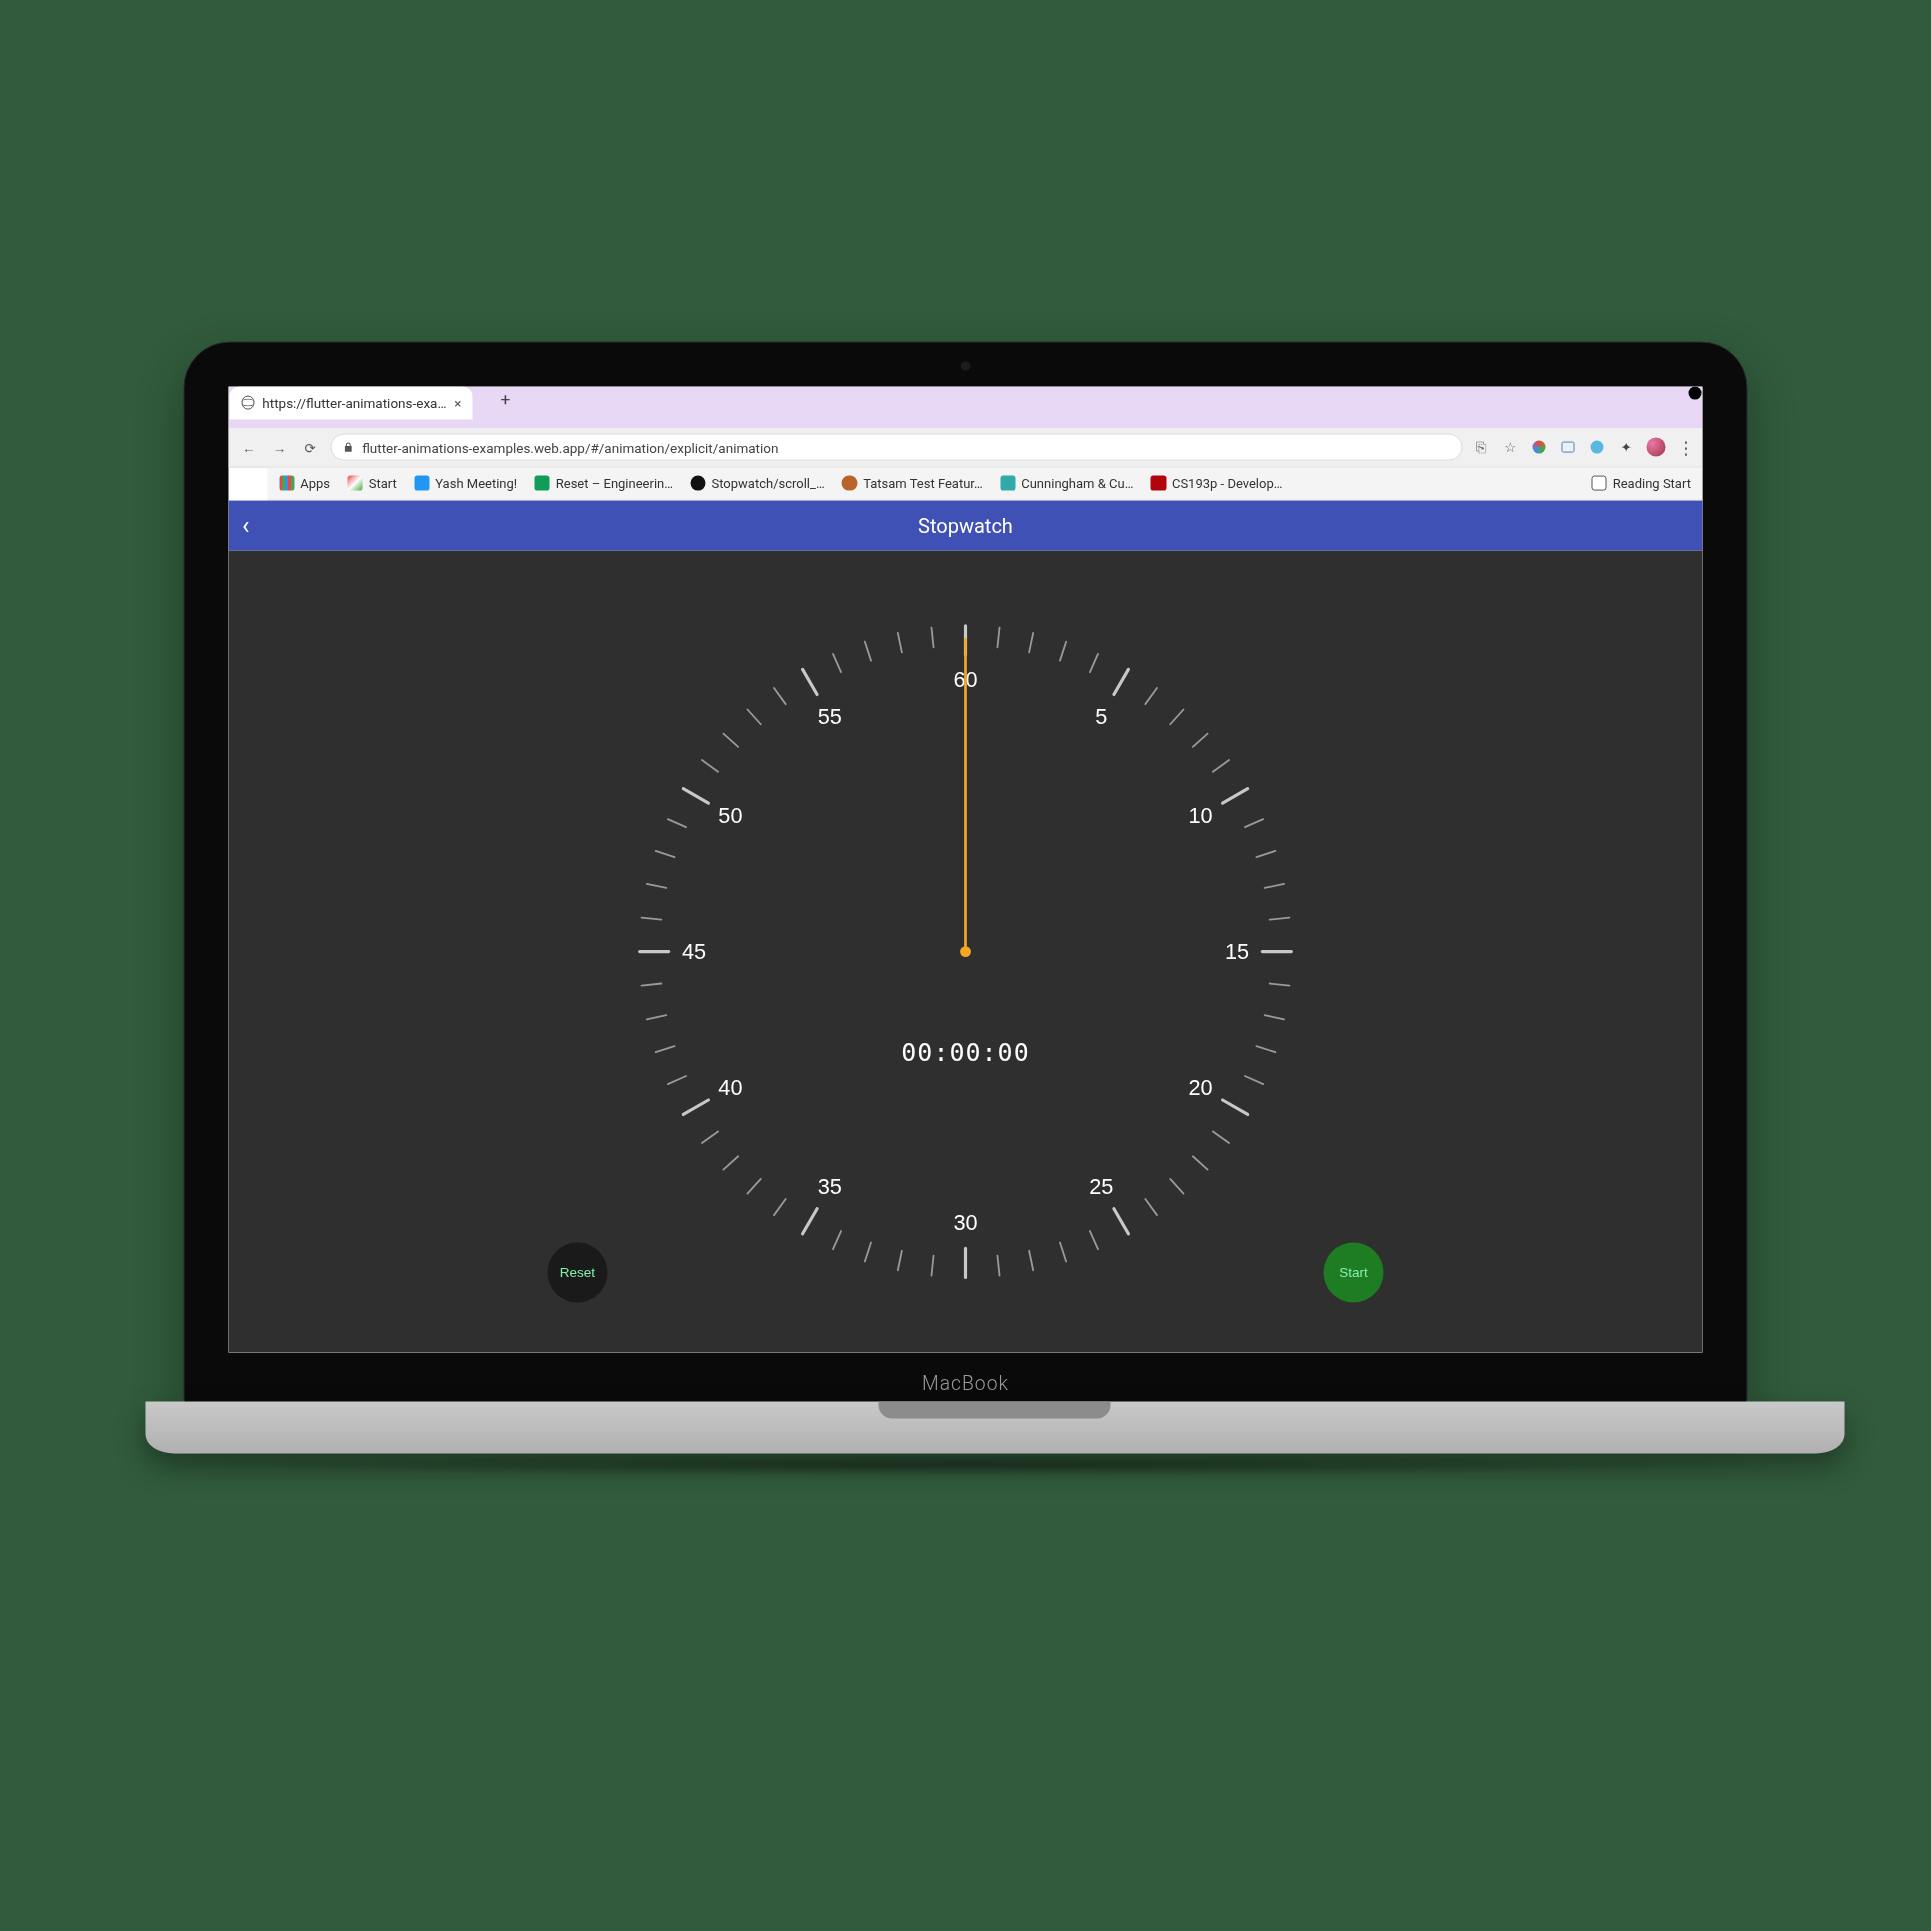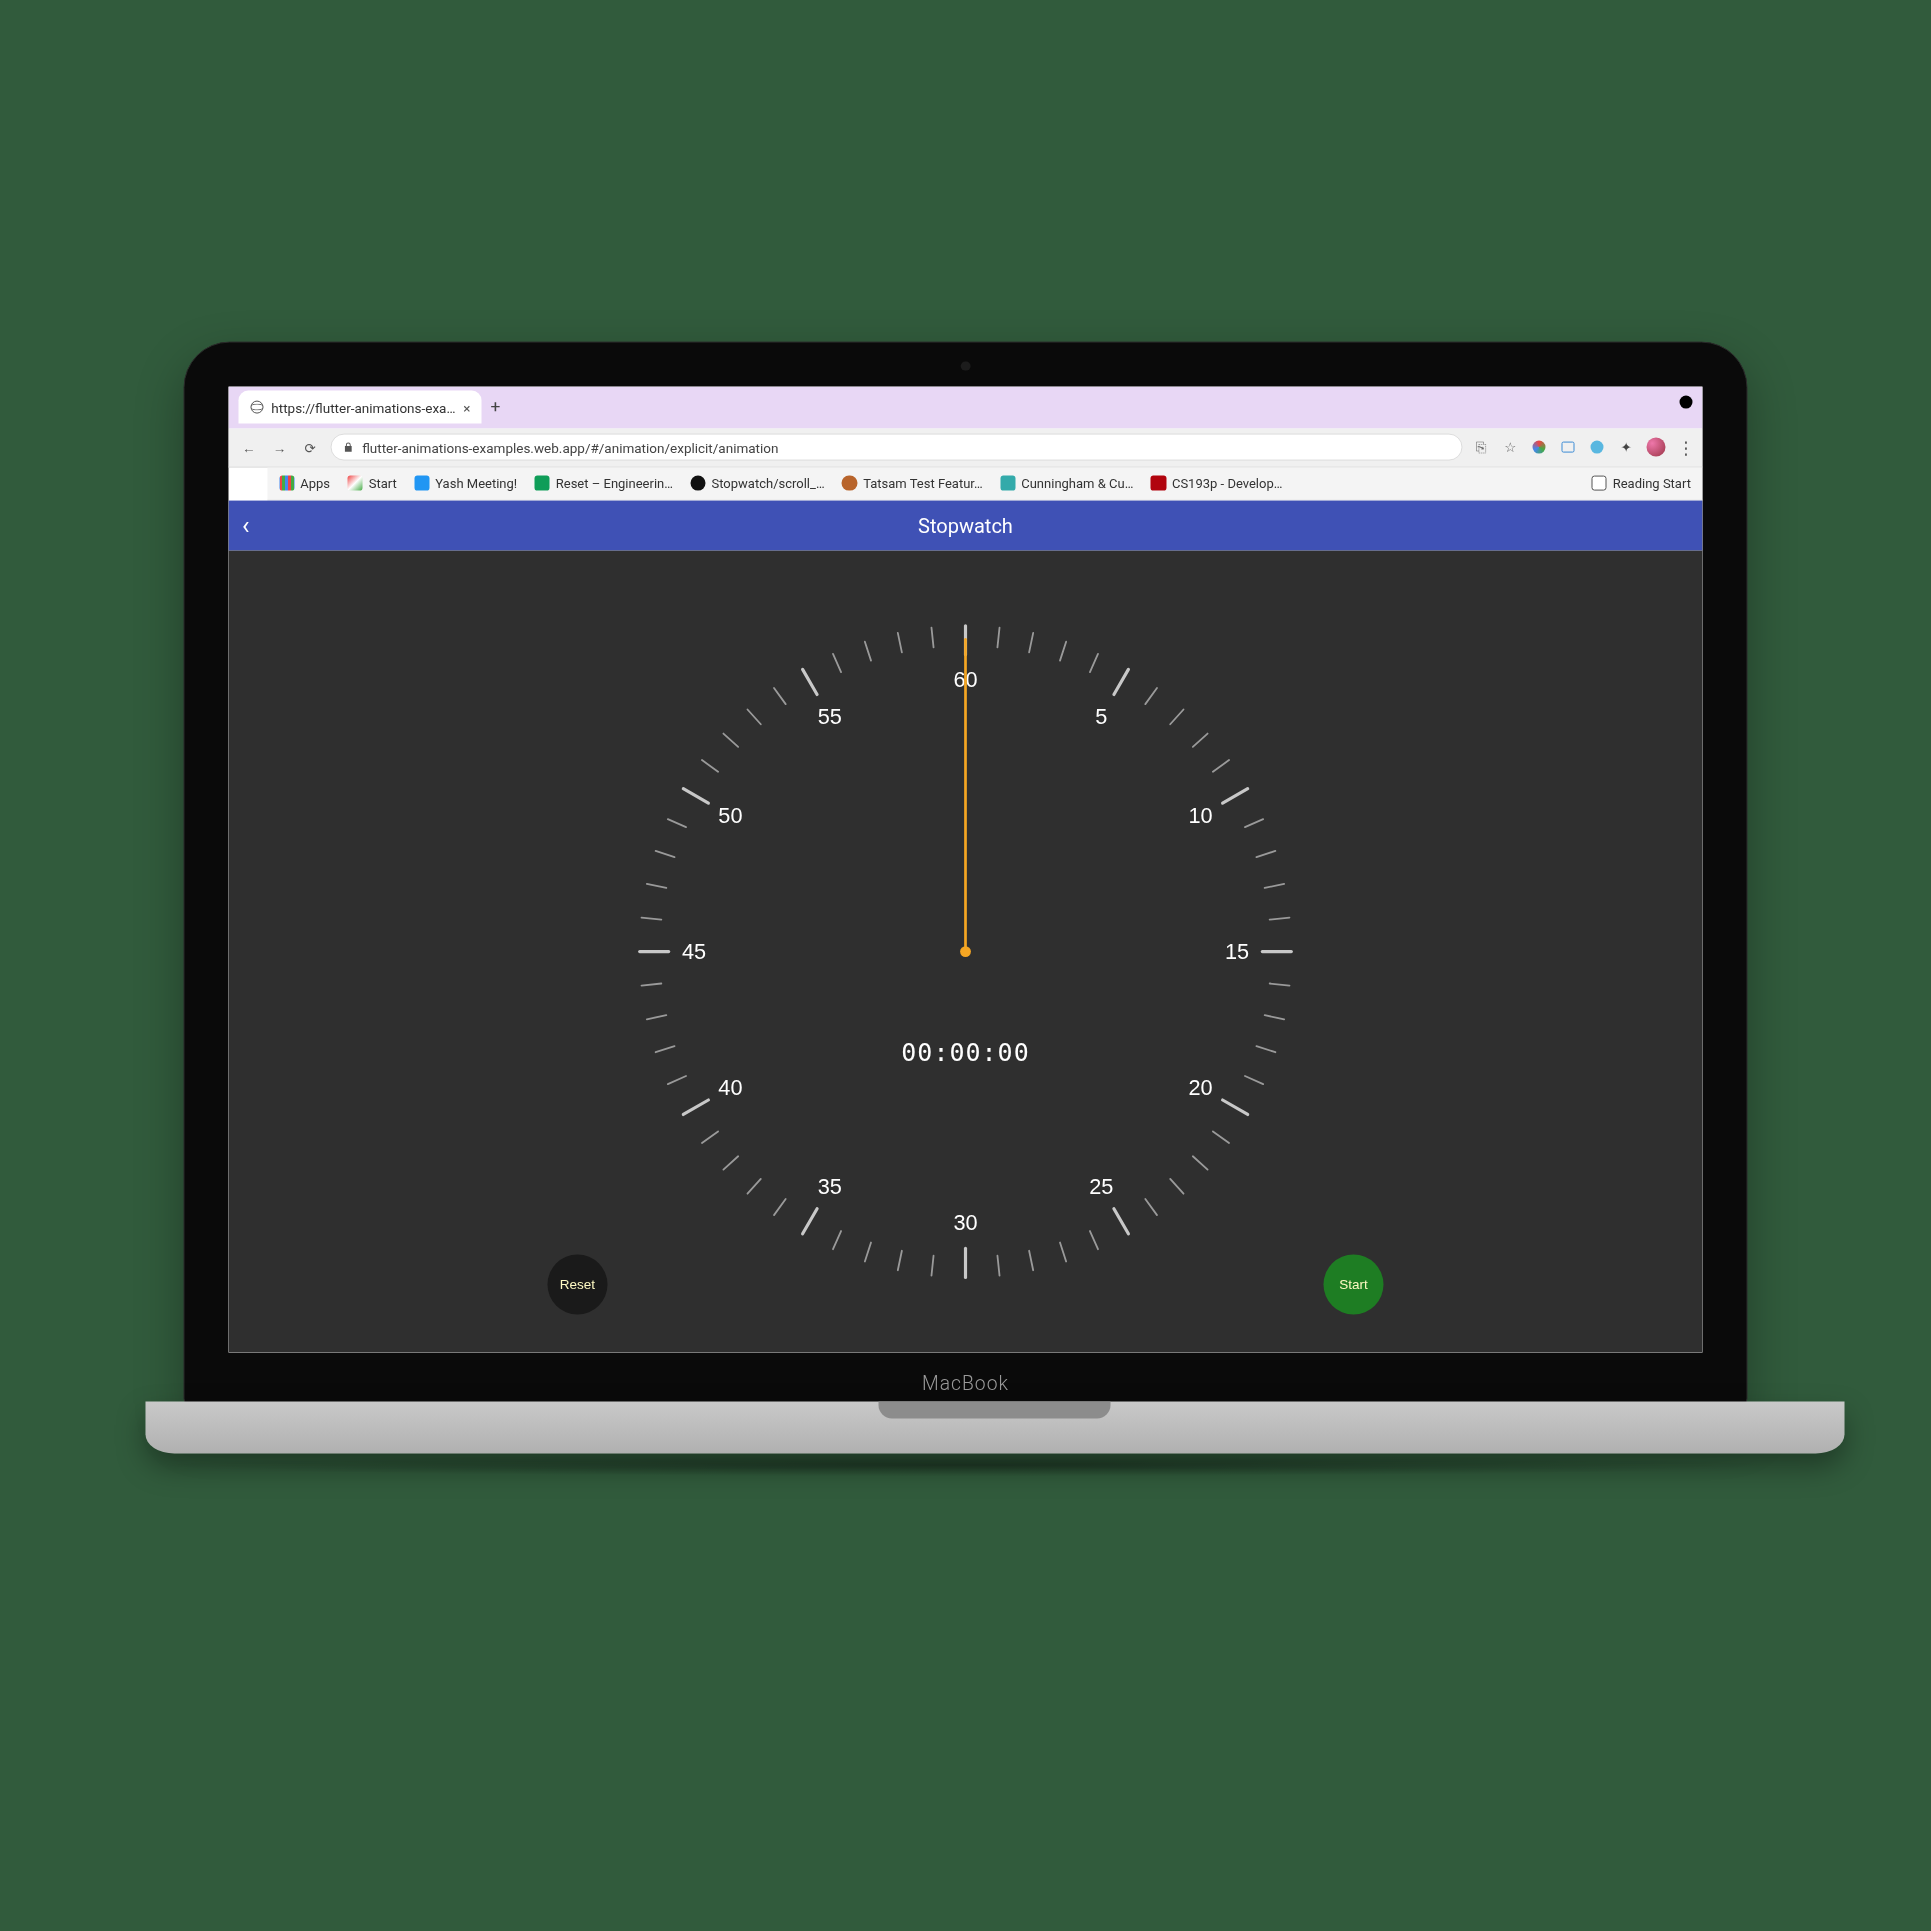--- a/index.html
+++ b/index.html
@@ -93,23 +93,23 @@
     height: 23px;
     margin: 0 auto;
     background: radial-gradient(ellipse at center, rgba(0,0,0,0.35), rgba(0,0,0,0) 70%);
   }
 
   
   .chrome { display:flex; flex-direction:column; height:100%; }
   .tabbar {
     background: var(--chrome-tabbar);
     height: 42px;
-    display:flex; align-items:center;
-    padding: 0 10px;
-    gap: 1px;
+    display:flex; align-items:flex-start;
+    padding: 0 1px;
+    gap: 20px;
   }
   .tab {
     height: 33px;
     background: #fff;
     border-radius: 9.7px 9.7px 0 0;
     display:flex; align-items:center;
     padding: 0 11.6px;
     font-size: 13.5px;
     gap: 7.7px;
     min-width: 222px;
@@ -197,23 +197,23 @@
     transform:translateX(-50%);
     color:#fff; font-size:25px;
     font-family: ui-monospace, Menlo, Consolas, monospace;
     letter-spacing:1px;
   }
   .fab {
     position:absolute;
     width:60px; height:60px;
     border-radius:50%;
     display:flex; align-items:center; justify-content:center;
-    color:#fef9c3; font-size:13.5px;
+    color:#86efac; font-size:13.5px;
     cursor:pointer; border:none;
-    bottom: 38px;
+    bottom: 50px;
   }
   .fab.reset { background: var(--btn-reset); left: 319px; }
   .fab.start { background: var(--btn-start); right: 319px; }
 
   text.cnum { fill:#fff; font-family:sans-serif; }
 
 </style>
 </head>
 <body>
 

